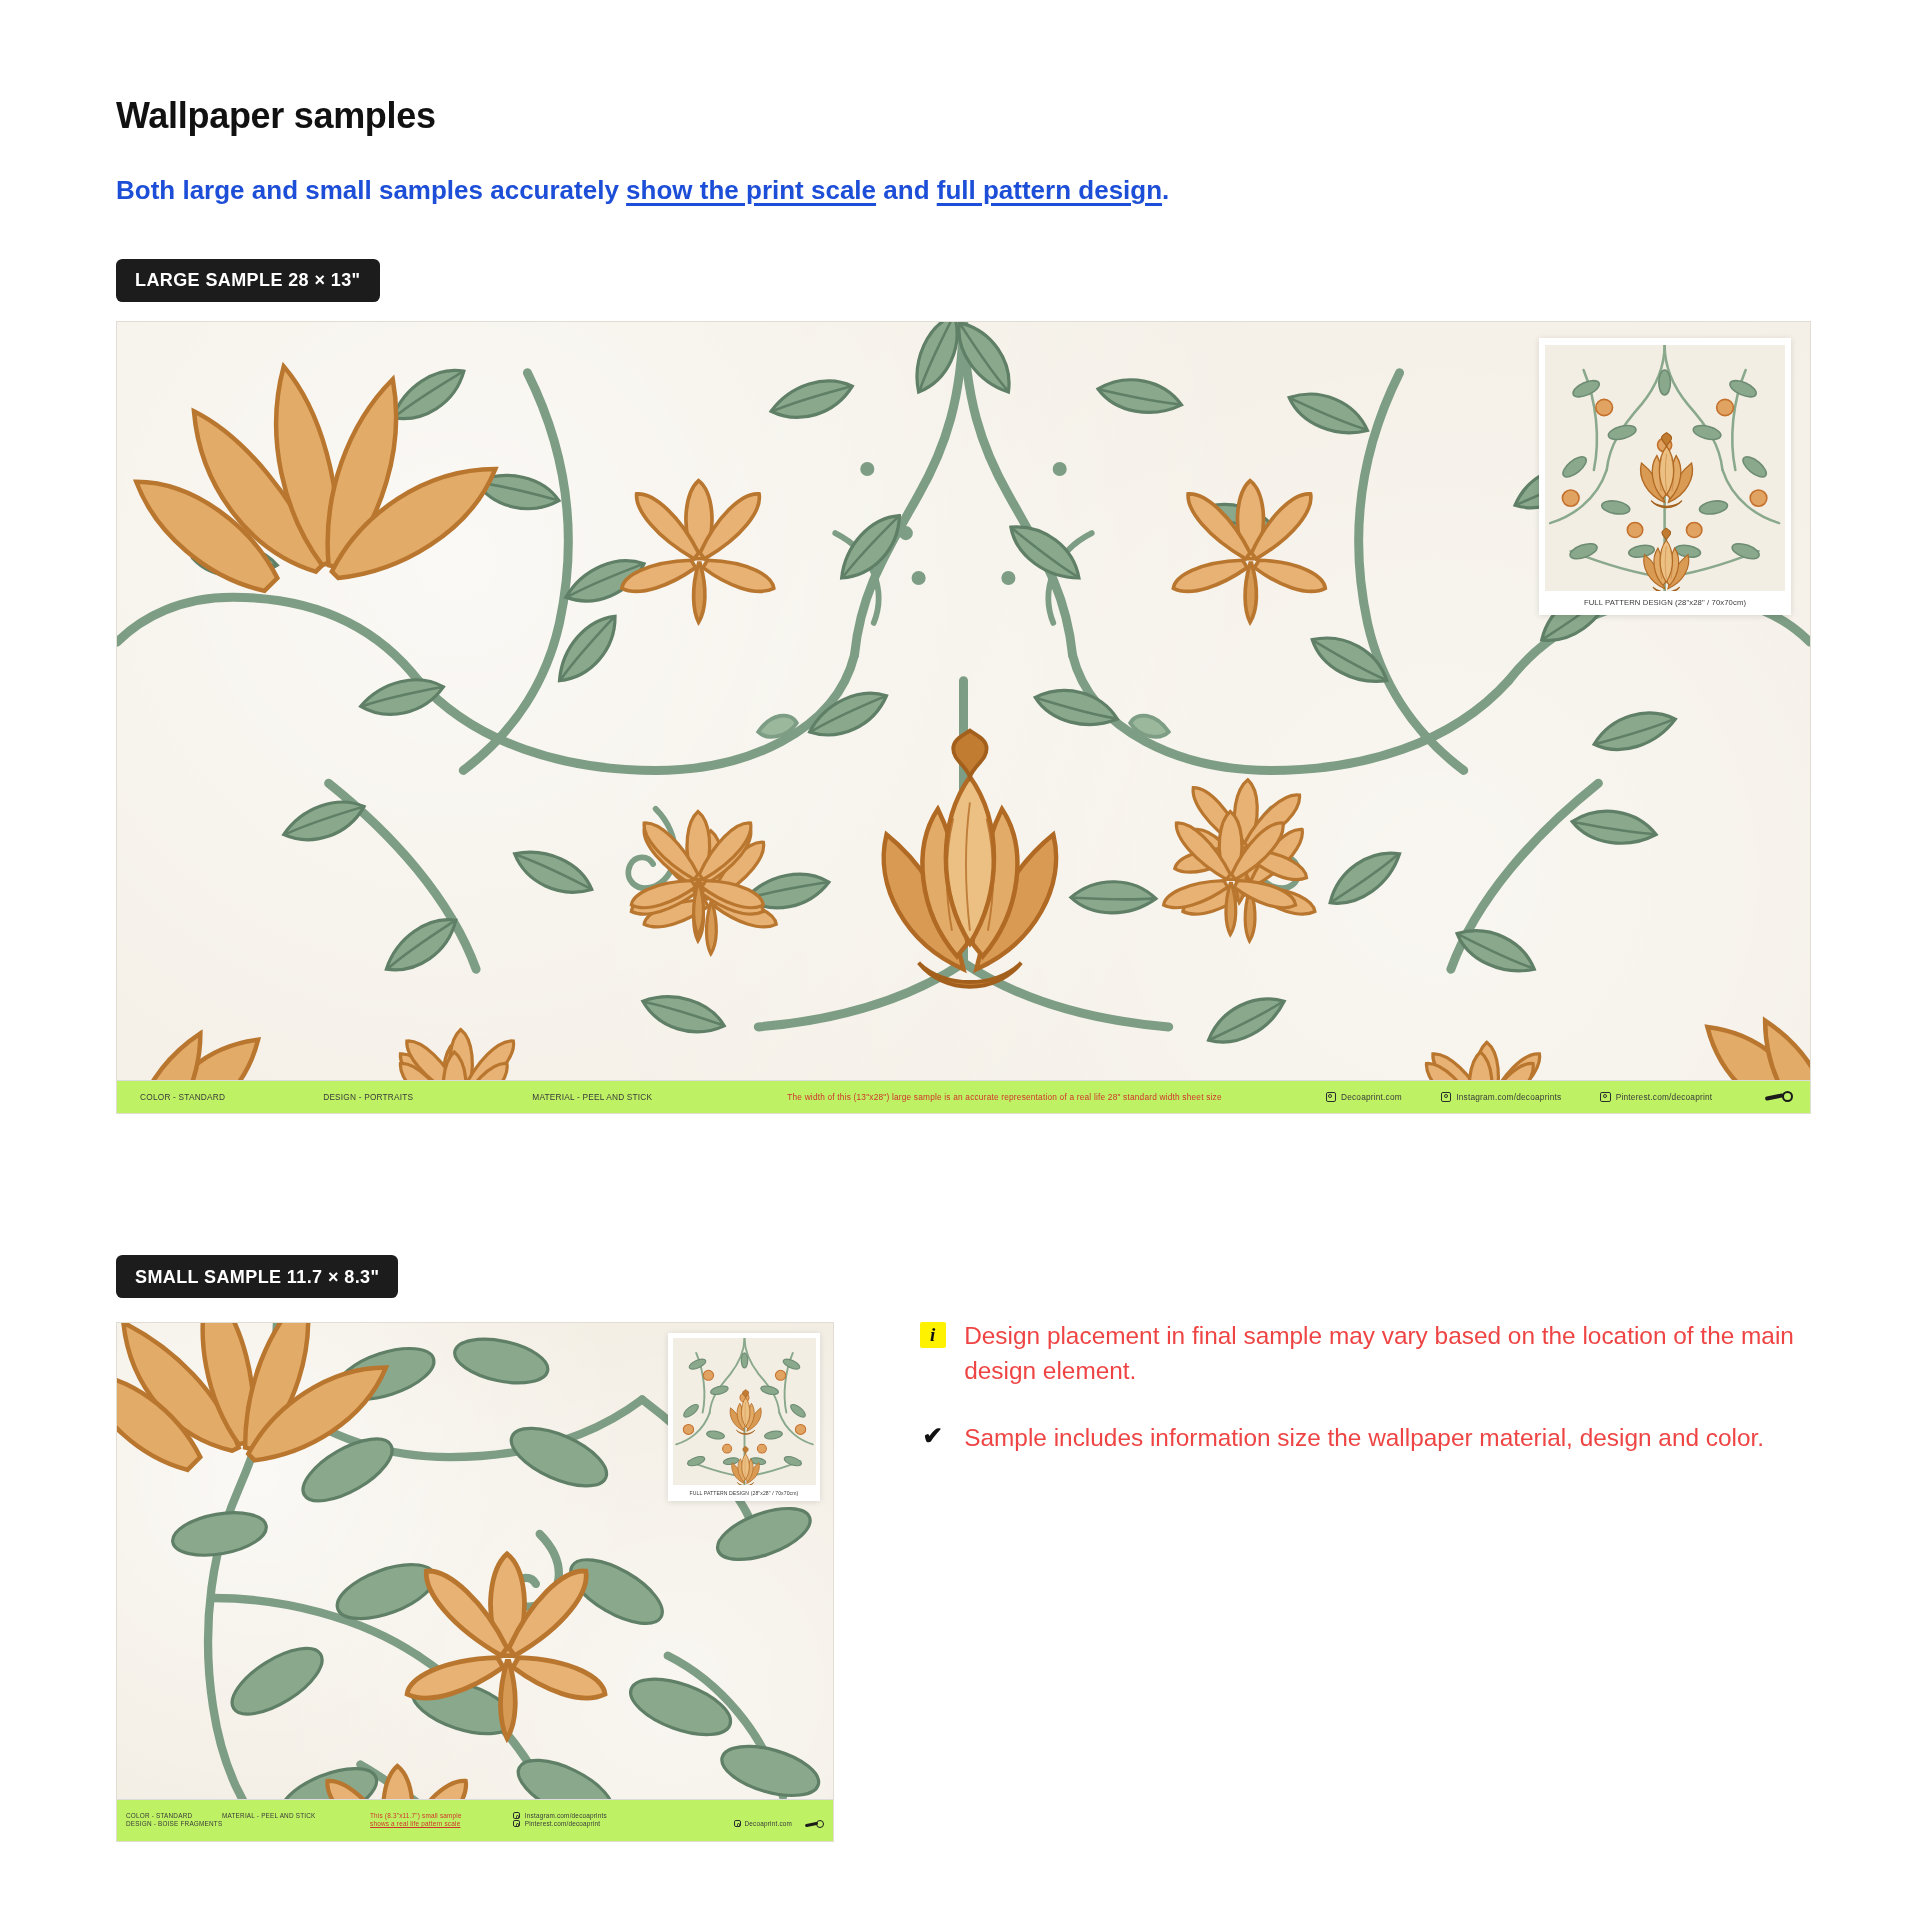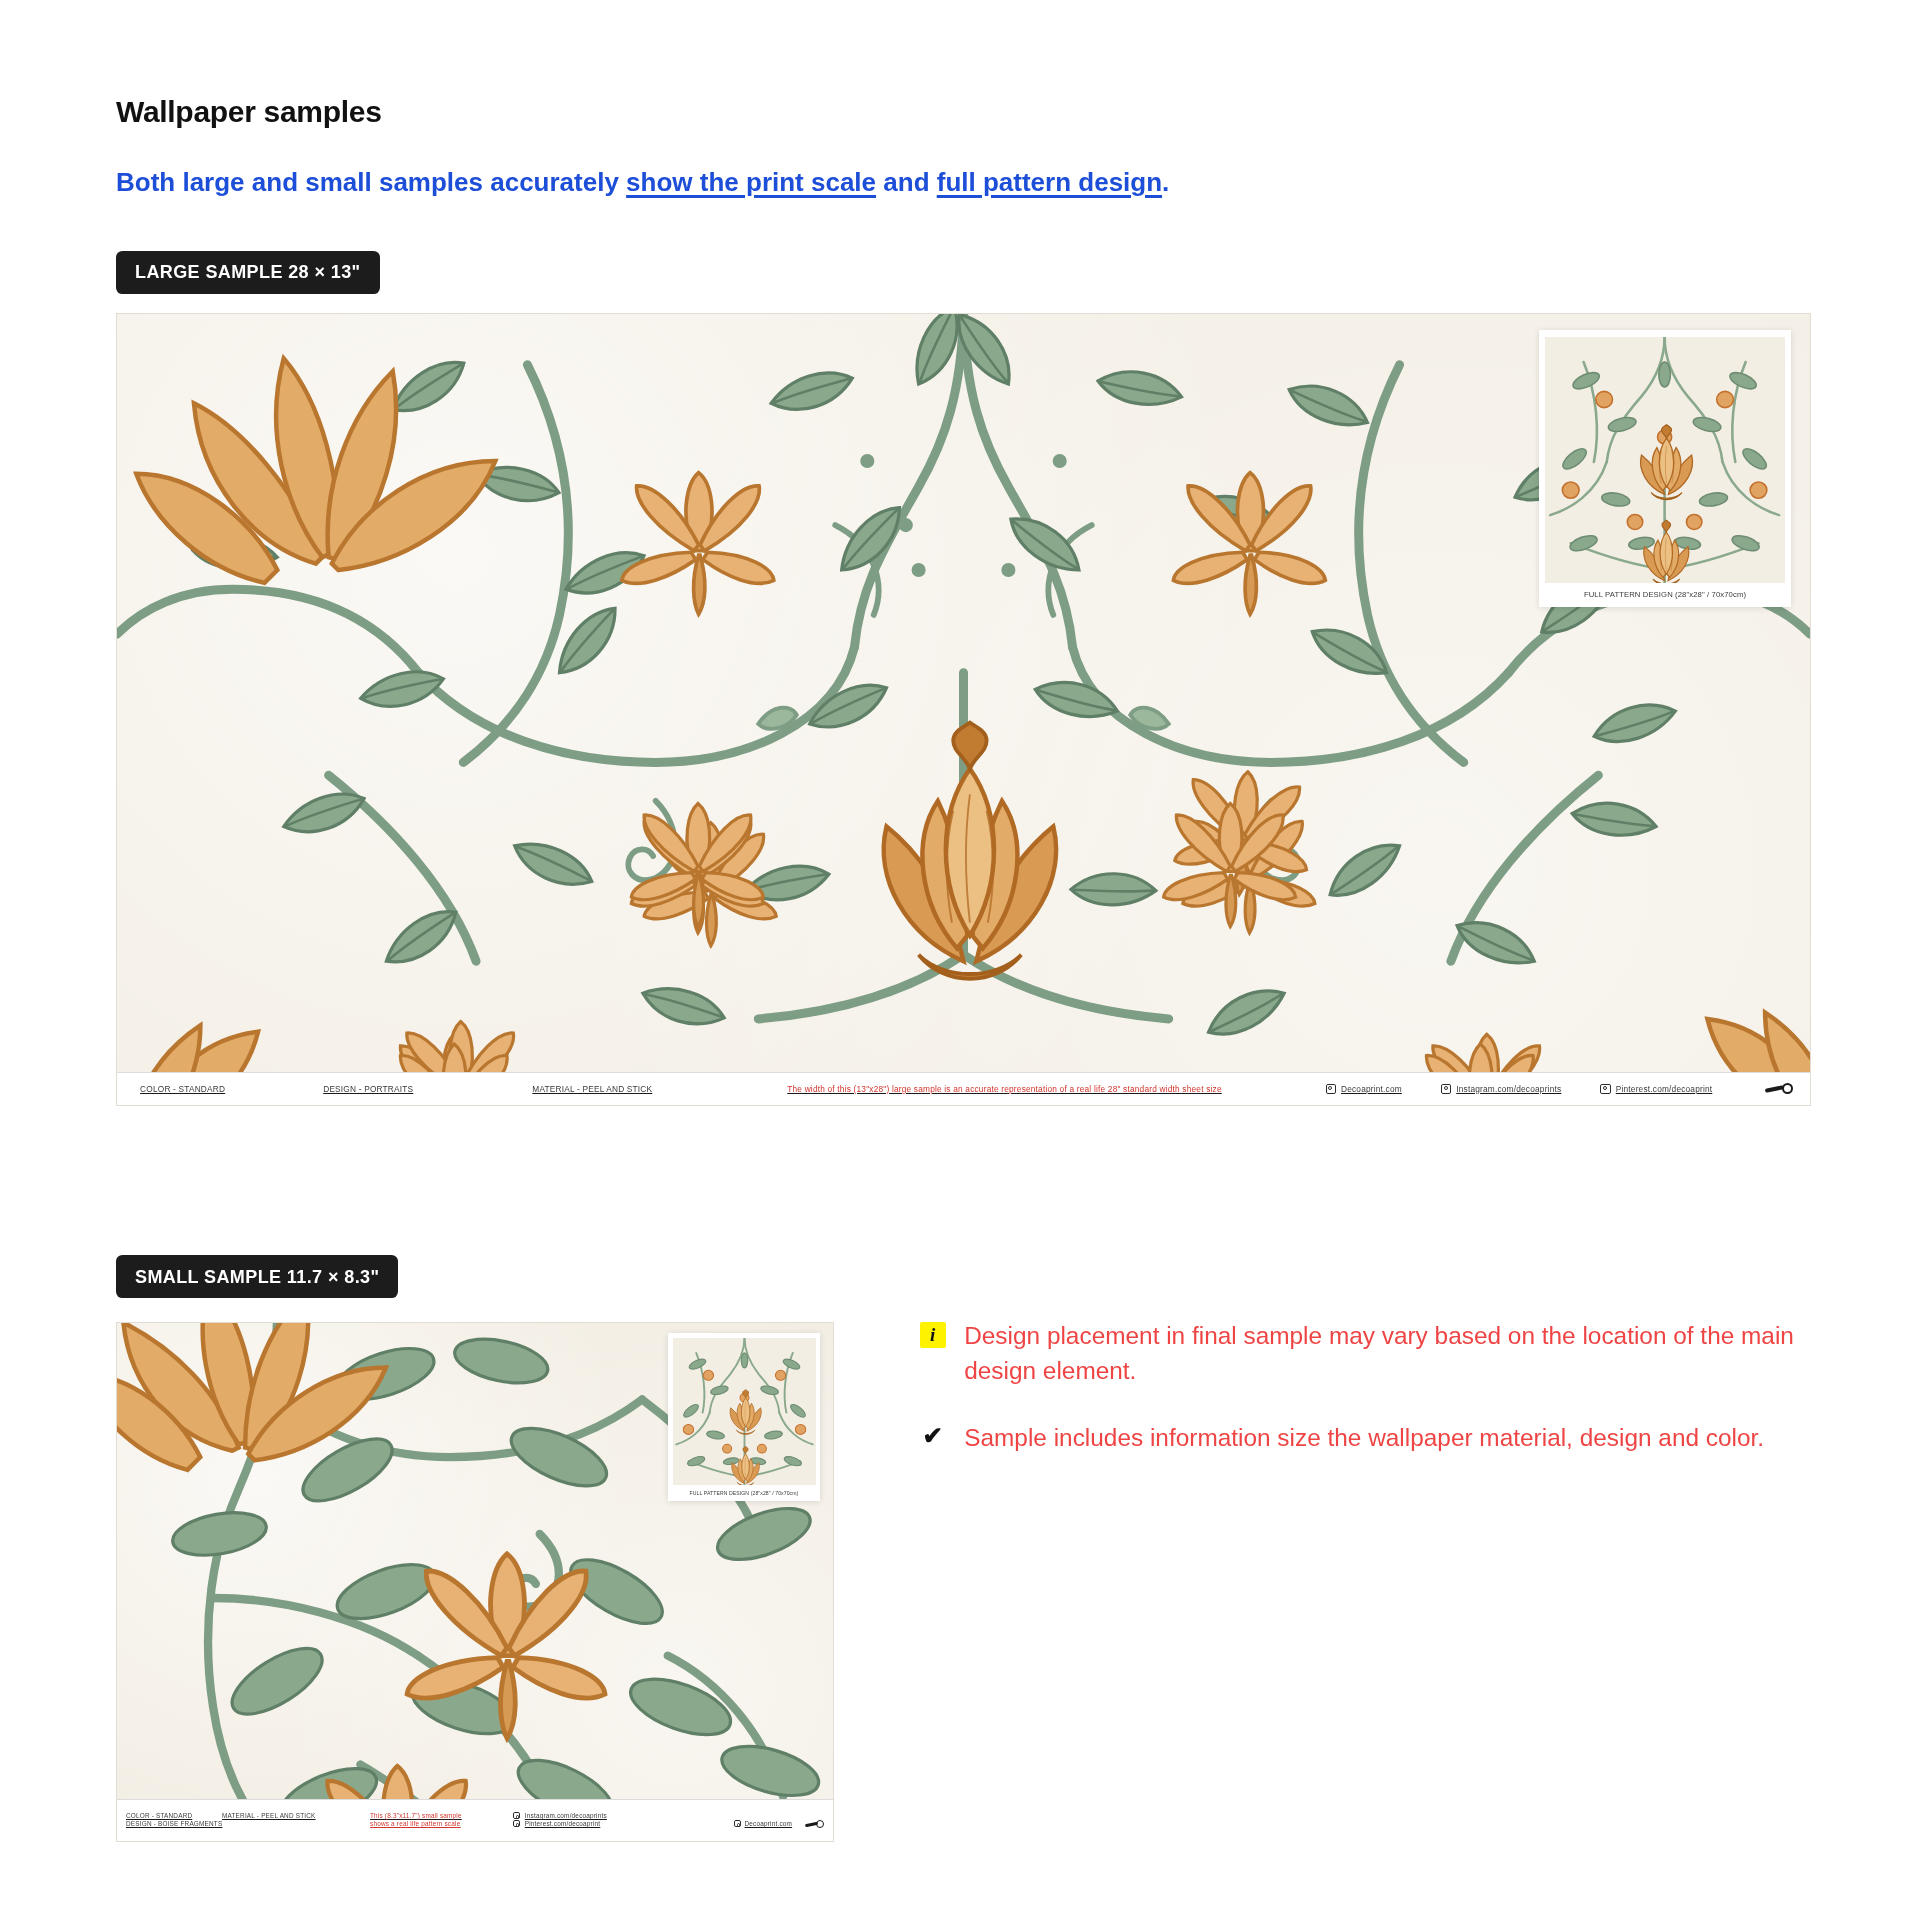--- a/index.html
+++ b/index.html
@@ -17,21 +17,21 @@
   .page {
     position: relative;
     width: 1926px;
     height: 1926px;
     box-sizing: border-box;
     padding: 0 116px;
   }
 
   
   .title {
-    font-size: 30px;
+    font-size: 36px;
     font-weight: 700;
     letter-spacing: -0.3px;
     margin: 0;
     padding-top: 95px;
     color: #111111;
   }
   .subtitle {
     font-size: 26px;
     font-weight: 700;
     color: #1d4ed8;
@@ -85,26 +85,25 @@
       radial-gradient(circle at 20% 30%, rgba(255,255,255,0.65) 0%, rgba(255,255,255,0) 55%),
       radial-gradient(circle at 78% 70%, rgba(255,255,255,0.5) 0%, rgba(255,255,255,0) 60%),
       #f3eee4;
   }
   .pattern-svg { position: absolute; inset: 0; width: 100%; height: 100%; display: block; }
 
   
   .sample-footer {
     position: absolute;
     left: 0; right: 0; bottom: 0;
-    background: #ffffff;
+    background: #bef264;
     border-top: 0.6px solid #dcdcdc;
     display: flex;
     align-items: center;
     box-sizing: border-box;
-    text-decoration: underline;
   }
   .sample-large .sample-footer { height: 33px; padding: 0 16.7px; }
   .sample-small .sample-footer { height: 42px; padding: 0 9px; flex-wrap: wrap; align-content: center; }
 
   .foot-txt {
     font-size: 8.3px;
     color: #3a3a3a;
     letter-spacing: 0.2px;
     white-space: nowrap;
   }

